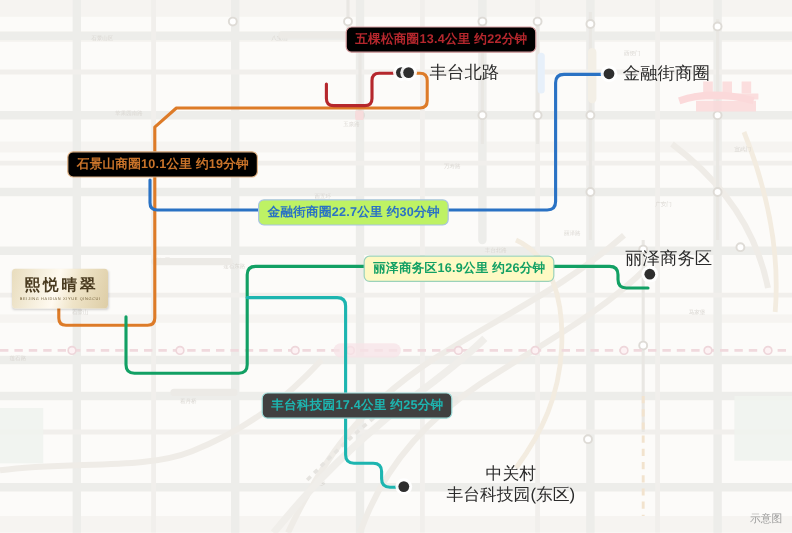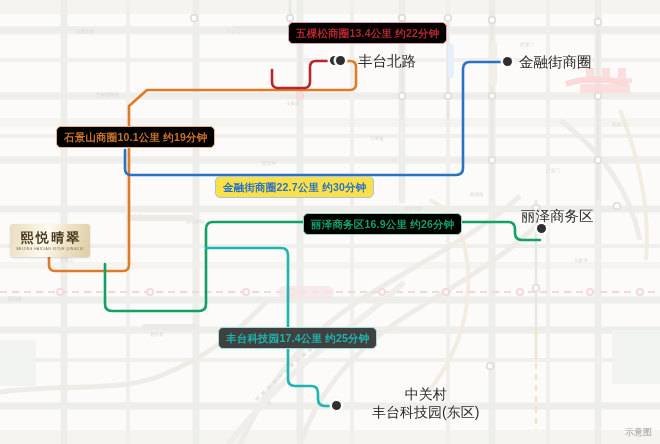--- a/index.html
+++ b/index.html
@@ -223,23 +223,23 @@
   <div class="stn" style="left:519px;top:53px">金融街商圈</div>
   <div class="stn two" style="left:372px;top:386px;text-align:center">
     <div>中关村</div>
     <div>丰台科技园(东区)</div>
   </div>
 
   <div class="pill" style="left:288px;top:22px;color:#b5272d;border-color:#d99ea1;">五棵松商圈13.4公里    约22分钟</div>
 
   <div class="pill" style="left:56px;top:126px;color:#c9732a;border-color:#e2b487;">石景山商圈10.1公里    约19分钟</div>
 
-  <div class="pill" style="left:215px;top:176px;color:#2a72c4;border-color:#a8c4e4;background:#fde047;">金融街商圈22.7公里    约30分钟</div>
-
-  <div class="pill" style="left:303px;top:213px;color:#12a064;border-color:#9bd2ba;background:#000000;">丽泽商务区16.9公里    约26分钟</div>
+  <div class="pill" style="left:215px;top:166px;color:#2a72c4;border-color:#a8c4e4;background:#bef264;">金融街商圈22.7公里    约30分钟</div>
+
+  <div class="pill" style="left:303px;top:213px;color:#12a064;border-color:#9bd2ba;background:#fef9c3;">丽泽商务区16.9公里    约26分钟</div>
 
   <div class="pill" style="left:218px;top:327px;color:#1db5b0;border-color:#9fdedb;background:#404040;">丰台科技园17.4公里    约25分钟</div>
 
   <div class="logo">
     <div class="logo-main">熙悦晴翠</div>
     <div class="logo-sub">BEIJING HAIDIAN XIYUE QINGCUI</div>
   </div>
 
   <div class="note">示意图</div>
 

